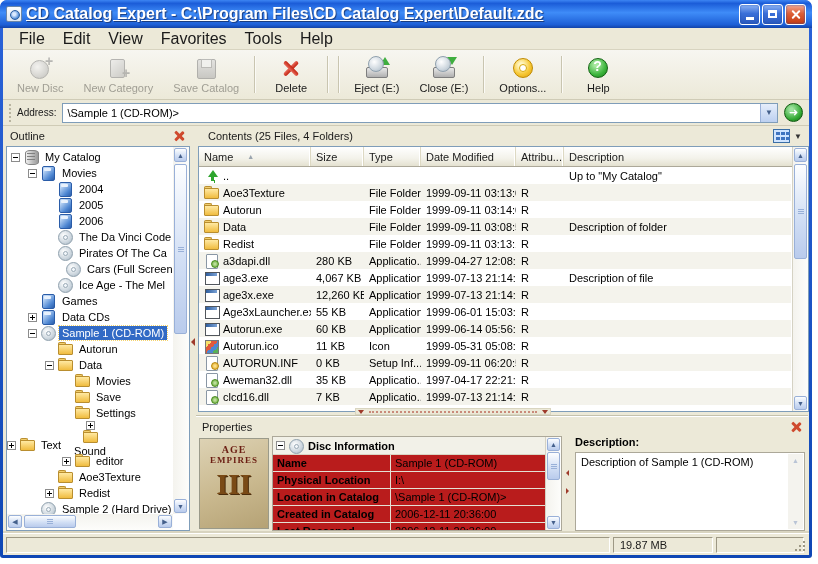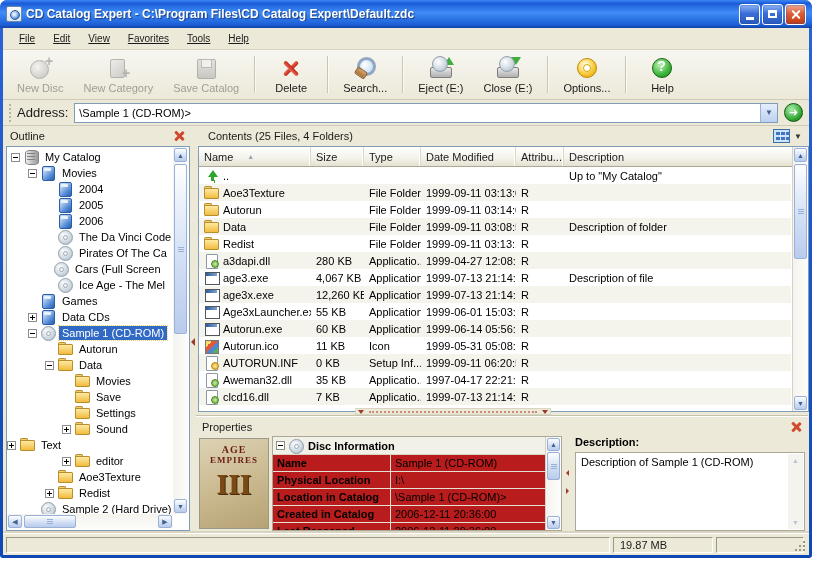--- a/index.html
+++ b/index.html
@@ -3,35 +3,35 @@
 <meta charset="utf-8">
 <style>
   html,body{margin:0;padding:0;background:#ffffff;}
   *{box-sizing:border-box;font-family:"Liberation Sans",sans-serif;}
   .window{position:relative;width:812px;height:558px;background:linear-gradient(180deg,#2b63d9,#0f47b5);border-radius:7px 7px 3px 3px;overflow:hidden;}
   
   .titlebar{position:absolute;left:0;top:0;width:812px;height:28px;display:flex;align-items:center;
     background:linear-gradient(180deg,#3d85f3 0%,#1b5cd8 12%,#3f8cf8 45%,#1d5fd6 88%,#1243a8 100%);border-radius:7px 7px 0 0;}
   .app-icon{width:16px;height:16px;margin:0 4px 0 6px;position:relative;background:linear-gradient(#fdfdfd,#dfe8f2);border:1px solid #6b86a8;border-radius:2px;}
   .app-icon::after{content:'';position:absolute;left:3px;top:3px;width:8px;height:8px;border-radius:50%;background:radial-gradient(circle at 40% 40%,#dceaff 20%,#4f8bd6 70%);border:1px solid #2c5d9e;}
-  .title-text{color:#fff;font-size:12px;font-weight:bold;text-shadow:1px 1px 1px #1a3c7e;white-space:nowrap;overflow:hidden;flex:1;}
+  .title-text{color:#fff;font-size:16px;font-weight:bold;text-shadow:1px 1px 1px #1a3c7e;white-space:nowrap;overflow:hidden;flex:1;text-decoration:underline;}
   .winbtns{display:flex;gap:2px;margin-right:6px;}
   .winbtn{width:21px;height:21px;border-radius:3px;border:1px solid #fff;display:flex;align-items:center;justify-content:center;color:#fff;font-size:10px;font-weight:bold;
     background:linear-gradient(180deg,#8fb4f4,#3a6fd8 45%,#2a58bb);box-shadow:inset 0 0 2px #1e4fae;}
   .winbtn.close{background:linear-gradient(180deg,#f2a894,#dd5f37 45%,#c23a12);}
   .winbtn .min-glyph{display:block;width:8px;height:3px;background:#fff;margin-top:9px;}
   .winbtn .max-glyph{display:block;width:9px;height:8px;border:2px solid #fff;border-top-width:3px;}
   .x-glyph{position:relative;width:11px;height:11px;display:block;}
   .x-glyph::before,.x-glyph::after{content:'';position:absolute;left:5px;top:0;width:2px;height:11px;background:#fff;border-radius:1px;}
   .x-glyph::before{transform:rotate(45deg);} .x-glyph::after{transform:rotate(-45deg);}
   
   .content{position:absolute;left:3px;right:3px;top:28px;bottom:3px;background:#ece9d8;overflow:hidden;}
   
   .menubar{position:absolute;left:0;top:0;width:100%;height:22px;display:flex;align-items:center;padding-left:8px;gap:2px;border-bottom:1px solid #d8d4c0;}
-  .menu-item{padding:3px 8px;font-size:10px;color:#1a1a1a;text-decoration:underline;}
+  .menu-item{padding:3px 8px;font-size:16px;color:#1a1a1a;}
   
   .toolbar{position:absolute;left:0;top:22px;width:100%;height:50px;display:flex;align-items:stretch;padding:2px 4px;background:linear-gradient(180deg,#f7f6f1,#ece9d8);border-bottom:1px solid #cfcbb6;}
   .tb-btn{display:flex;flex-direction:column;align-items:center;justify-content:flex-start;padding:3px 9px 2px;min-width:62px;border:1px solid transparent;border-radius:3px;}
   .tb-label{font-size:11px;color:#1a1a1a;margin-top:3px;white-space:nowrap;}
   .tb-btn.disabled .tb-label{color:#a09e94;}
   .tb-sep{width:1px;background:#c9c5b0;margin:4px 5px;box-shadow:1px 0 0 #fbfaf6;}
   .tb-icn{width:26px;height:24px;position:relative;}
   
   .i-new-disc::before{content:'';position:absolute;left:3px;top:4px;width:17px;height:17px;border-radius:50%;background:radial-gradient(circle at 38% 35%,#f4f4f4,#c2c2c2 65%,#9b9b9b);border:1px solid #8b8b8b;}
   .i-new-disc::after{content:'+';position:absolute;right:0;top:-3px;color:#8e8e8e;font-weight:bold;font-size:14px;}
@@ -48,21 +48,21 @@
   .i-drive .arrow{position:absolute;right:0;top:1px;width:0;height:0;border-left:5px solid transparent;border-right:5px solid transparent;border-bottom:8px solid #3fae3f;}
   .i-drive.in .arrow{border-bottom:none;border-top:8px solid #3fae3f;}
   .i-options::before{content:'';position:absolute;left:3px;top:2px;width:18px;height:18px;border-radius:50%;background:radial-gradient(circle at 40% 35%,#fff6c4 15%,#f7c937 55%,#dd9e07);border:1px solid #c08a00;}
   .i-options::after{content:'';position:absolute;left:9px;top:8px;width:6px;height:6px;border-radius:50%;background:#fff;border:1px solid #d8a90a;}
   .i-help::before{content:'';position:absolute;left:3px;top:2px;width:18px;height:18px;border-radius:50%;background:radial-gradient(circle at 38% 32%,#a8e8a0 10%,#3cb53c 60%,#187c18);border:1px solid #136313;}
   .i-help::after{content:'?';position:absolute;left:0;top:2px;width:24px;text-align:center;color:#fff;font-weight:bold;font-size:14px;}
   .tb-btn.disabled .tb-icn{opacity:.6;filter:grayscale(1);}
   
   .addressbar{position:absolute;left:0;top:72px;width:100%;height:26px;display:flex;align-items:center;border-bottom:1px solid #cfcbb6;padding:0 6px 0 2px;}
   .grip-v{width:4px;height:18px;margin:0 4px;border-left:2px dotted #b8b4a0;}
-  .addr-label{font-size:13px;color:#1a1a1a;margin-right:6px;}
+  .addr-label{font-size:10px;color:#1a1a1a;margin-right:6px;}
   .addr-combo{flex:1;height:20px;background:#fff;border:1px solid #7f9db9;display:flex;align-items:center;position:relative;}
   .addr-value{flex:1;font-size:11px;padding-left:4px;color:#000;white-space:nowrap;overflow:hidden;}
   .combo-btn{width:17px;height:18px;background:linear-gradient(180deg,#e6eefb,#bcd0f0);border-left:1px solid #9ab1d9;display:flex;align-items:center;justify-content:center;color:#44608c;font-size:8px;}
   .go-btn{width:19px;height:19px;margin-left:6px;border-radius:50%;background:radial-gradient(circle at 38% 32%,#9fe39f 10%,#2ea52e 65%,#156815);border:1px solid #0f5a0f;color:#fff;font-size:11px;display:flex;align-items:center;justify-content:center;}
   
   .main{position:absolute;left:0;top:98px;width:100%;height:407px;}
   .pane-hdr{height:20px;display:flex;align-items:center;font-size:11px;color:#1a1a1a;padding:0 6px;}
   .hdr-x{position:relative;width:12px;height:12px;margin-left:auto;}
   .hdr-x::before,.hdr-x::after{content:'';position:absolute;left:5px;top:0;width:2.5px;height:12px;background:#cf4a2e;border-radius:1px;}
   .hdr-x::before{transform:rotate(45deg);} .hdr-x::after{transform:rotate(-45deg);}
@@ -201,24 +201,20 @@
         <div class="tb-btn disabled">
           <div class="tb-icn i-save-catalog"></div>
           <span class="tb-label">Save Catalog</span>
         </div>
         <div class="tb-sep"></div>
         <div class="tb-btn">
           <div class="tb-icn i-delete"></div>
           <span class="tb-label">Delete</span>
         </div>
         <div class="tb-sep"></div>
-        <div class="tb-btn">
-          <div class="tb-icn i-search"></div>
-          <span class="tb-label">Search...</span>
-        </div>
         <div class="tb-sep"></div>
         <div class="tb-btn">
           <div class="tb-icn i-drive">
             <span class="arrow"></span>
           </div>
           <span class="tb-label">Eject (E:)</span>
         </div>
         <div class="tb-btn">
           <div class="tb-icn i-drive in">
             <span class="arrow"></span>
@@ -284,21 +280,21 @@
               <div class="tree-row" style="padding-left: 38px;">
                 <span class="exp-space"></span>
                 <span class="t-icn icn-disc"></span>
                 <span class="t-label">The Da Vinci Code</span>
               </div>
               <div class="tree-row" style="padding-left: 38px;">
                 <span class="exp-space"></span>
                 <span class="t-icn icn-disc"></span>
                 <span class="t-label">Pirates Of The Ca</span>
               </div>
-              <div class="tree-row" style="padding-left: 34px;">
+              <div class="tree-row" style="padding-left: 46px;">
                 <span class="exp-space"></span>
                 <span class="t-icn icn-disc"></span>
                 <span class="t-label">Cars (Full Screen</span>
               </div>
               <div class="tree-row" style="padding-left: 38px;">
                 <span class="exp-space"></span>
                 <span class="t-icn icn-disc"></span>
                 <span class="t-label">Ice Age - The Mel</span>
               </div>
               <div class="tree-row" style="padding-left: 21px;">
@@ -334,21 +330,21 @@
               <div class="tree-row" style="padding-left: 55px;">
                 <span class="exp-space"></span>
                 <span class="t-icn icn-folder"></span>
                 <span class="t-label">Save</span>
               </div>
               <div class="tree-row" style="padding-left: 55px;">
                 <span class="exp-space"></span>
                 <span class="t-icn icn-folder"></span>
                 <span class="t-label">Settings</span>
               </div>
-              <div class="tree-row" style="padding-left: 55px;">
+              <div class="tree-row" style=" flex-direction: column;">
                 <span class="expander plus"></span>
                 <span class="t-icn icn-folder"></span>
                 <span class="t-label">Sound</span>
               </div>
               <div class="tree-row" style="">
                 <span class="expander plus"></span>
                 <span class="t-icn icn-folder"></span>
                 <span class="t-label">Text</span>
               </div>
               <div class="tree-row" style="padding-left: 55px;">

